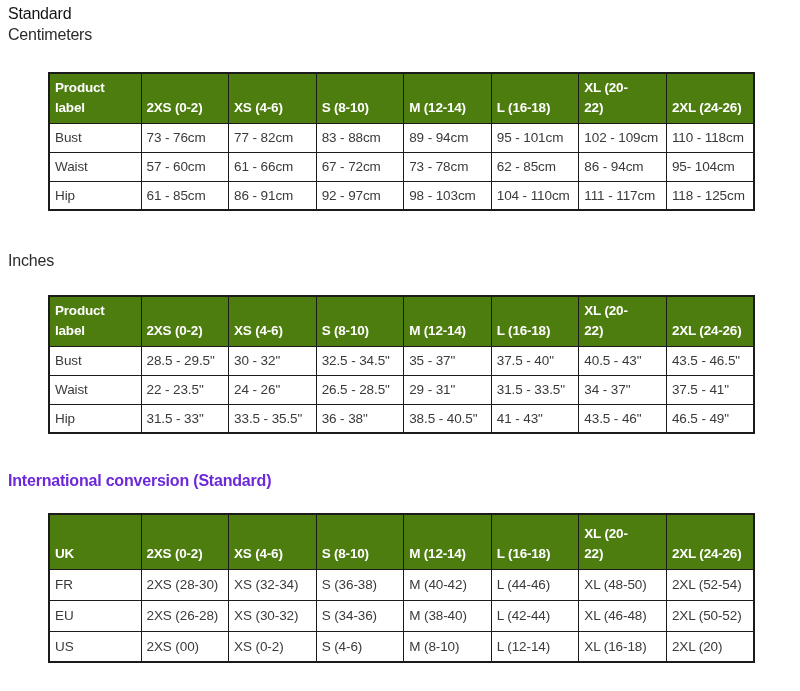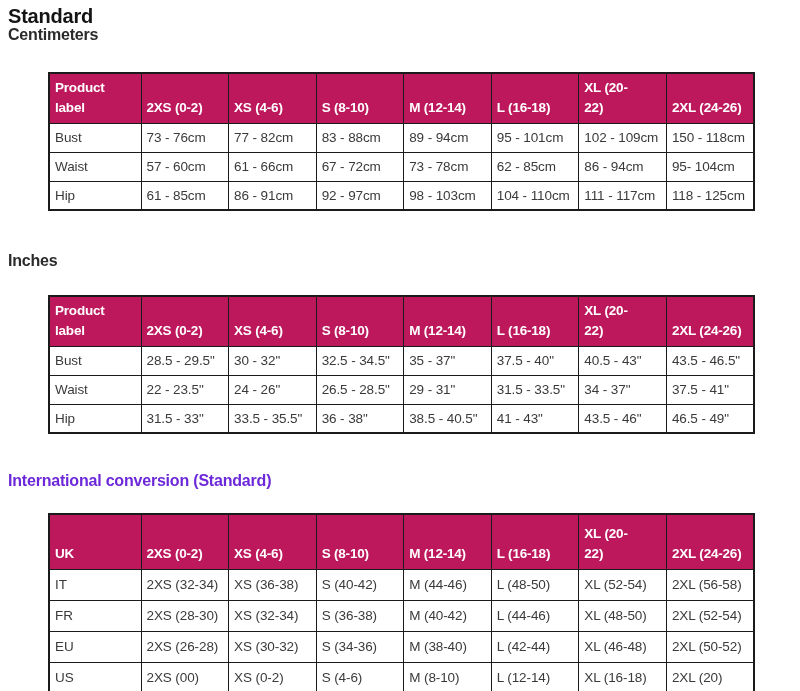--- a/index.html
+++ b/index.html
@@ -11,30 +11,30 @@
   #page {
     position: relative;
     width: 800px;
     height: 691px;
     background: #ffffff;
     overflow: hidden;
   }
   .page-title {
     position: absolute;
     left: 8px;
-    font-size: 20px;
-    font-weight: bold;
+    font-size: 16px;
+    font-weight: normal;
     color: #141414;
     letter-spacing: -0.2px;
   }
   .section-heading {
     position: absolute;
     left: 8px;
     font-size: 16px;
-    font-weight: bold;
+    font-weight: normal;
     color: #2b2b2b;
     letter-spacing: -0.2px;
   }
   .section-heading.bold {
     font-weight: bold;
     color: #6d28d9;
   }
   .size-table {
     position: absolute;
     left: 48px;
@@ -44,21 +44,21 @@
     border: 2px solid #1b1b1b;
   }
   .size-table col.first { width: 92px; }
   .size-table th, .size-table td {
     border: 1px solid #1b1b1b;
     text-align: left;
     box-sizing: border-box;
     overflow: hidden;
   }
   .size-table th {
-    background: #be185d;
+    background: #4d7c0f;
     color: #ffffff;
     font-size: 13.5px;
     font-weight: bold;
     letter-spacing: -0.2px;
     vertical-align: bottom;
     padding: 2px 1px 5px 5px;
     white-space: pre-line;
     line-height: 1.45;
     height: 50px;
   }
@@ -110,21 +110,21 @@
       </thead>
     <tbody>
         <tr>
           <td>Bust</td>
           <td>73 - 76cm</td>
           <td>77 - 82cm</td>
           <td>83 - 88cm</td>
           <td>89 - 94cm</td>
           <td>95 - 101cm</td>
           <td>102 - 109cm</td>
-          <td>150 - 118cm</td>
+          <td>110 - 118cm</td>
         </tr>
         <tr>
           <td>Waist</td>
           <td>57 - 60cm</td>
           <td>61 - 66cm</td>
           <td>67 - 72cm</td>
           <td>73 - 78cm</td>
           <td>62 - 85cm</td>
           <td>86 - 94cm</td>
           <td>95- 104cm</td>
@@ -224,30 +224,20 @@
           <th>S (8-10)</th>
           <th>M (12-14)</th>
           <th>L (16-18)</th>
           <th>XL (20-
 22)</th>
           <th>2XL (24-26)</th>
         </tr>
       </thead>
     <tbody>
         <tr>
-          <td>IT</td>
-          <td>2XS (32-34)</td>
-          <td>XS (36-38)</td>
-          <td>S (40-42)</td>
-          <td>M (44-46)</td>
-          <td>L (48-50)</td>
-          <td>XL (52-54)</td>
-          <td>2XL (56-58)</td>
-        </tr>
-        <tr>
           <td>FR</td>
           <td>2XS (28-30)</td>
           <td>XS (32-34)</td>
           <td>S (36-38)</td>
           <td>M (40-42)</td>
           <td>L (44-46)</td>
           <td>XL (48-50)</td>
           <td>2XL (52-54)</td>
         </tr>
         <tr>

